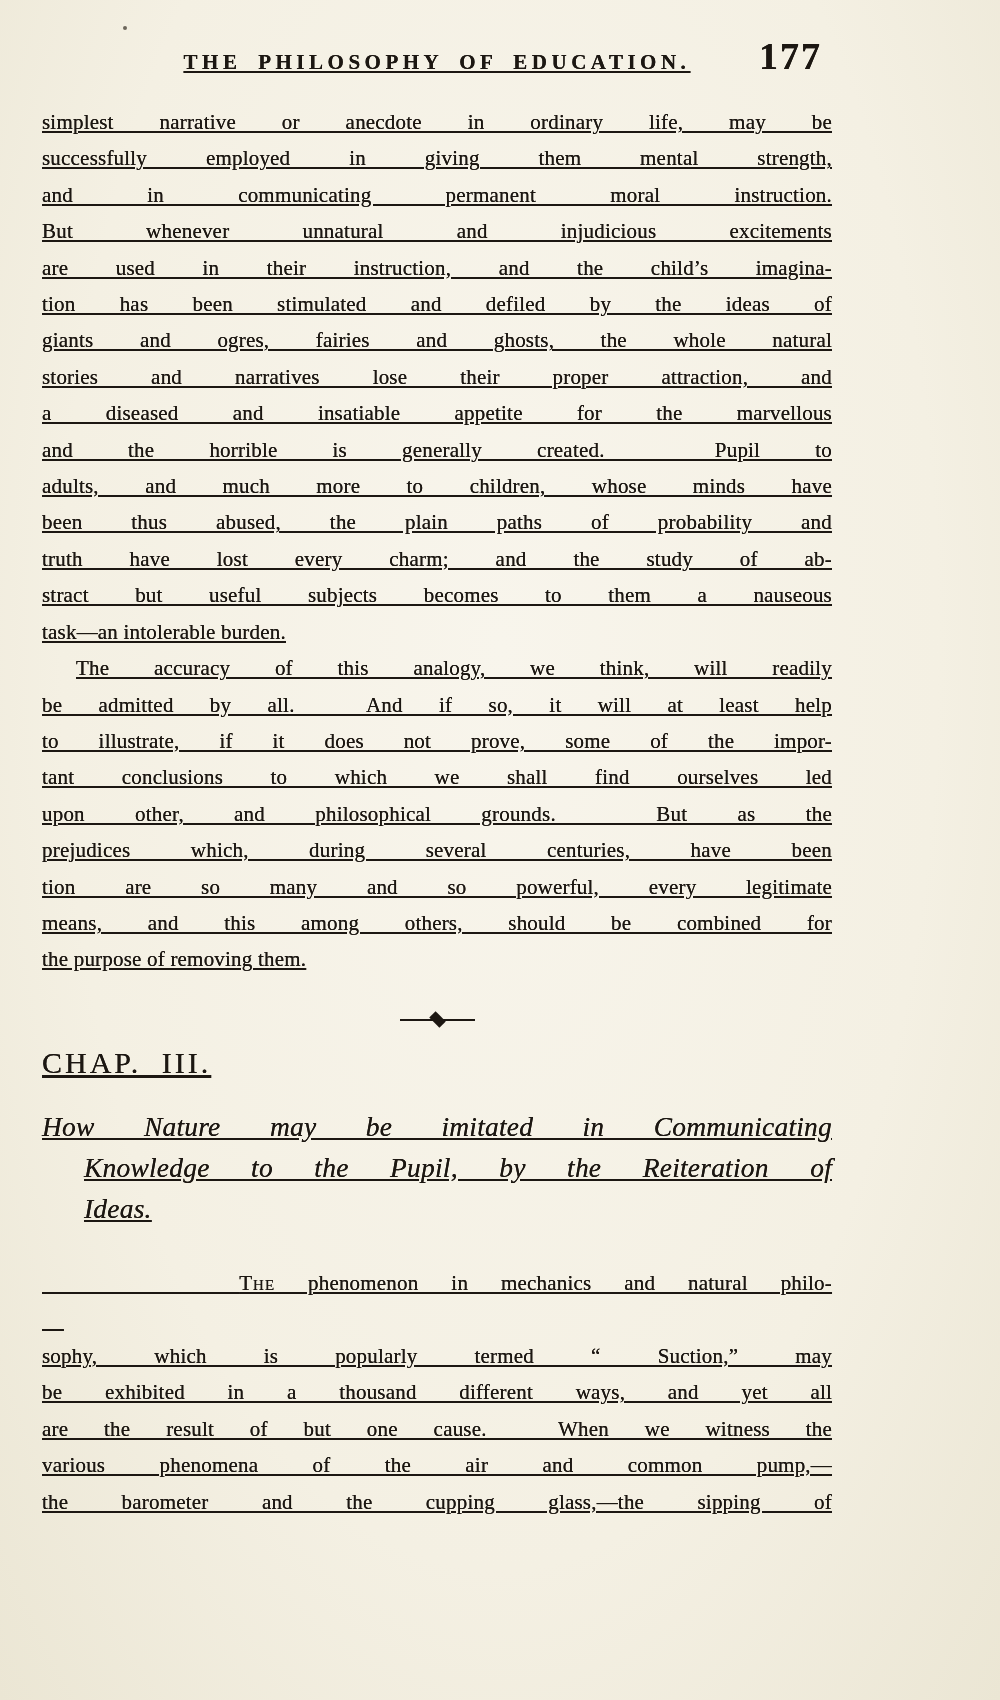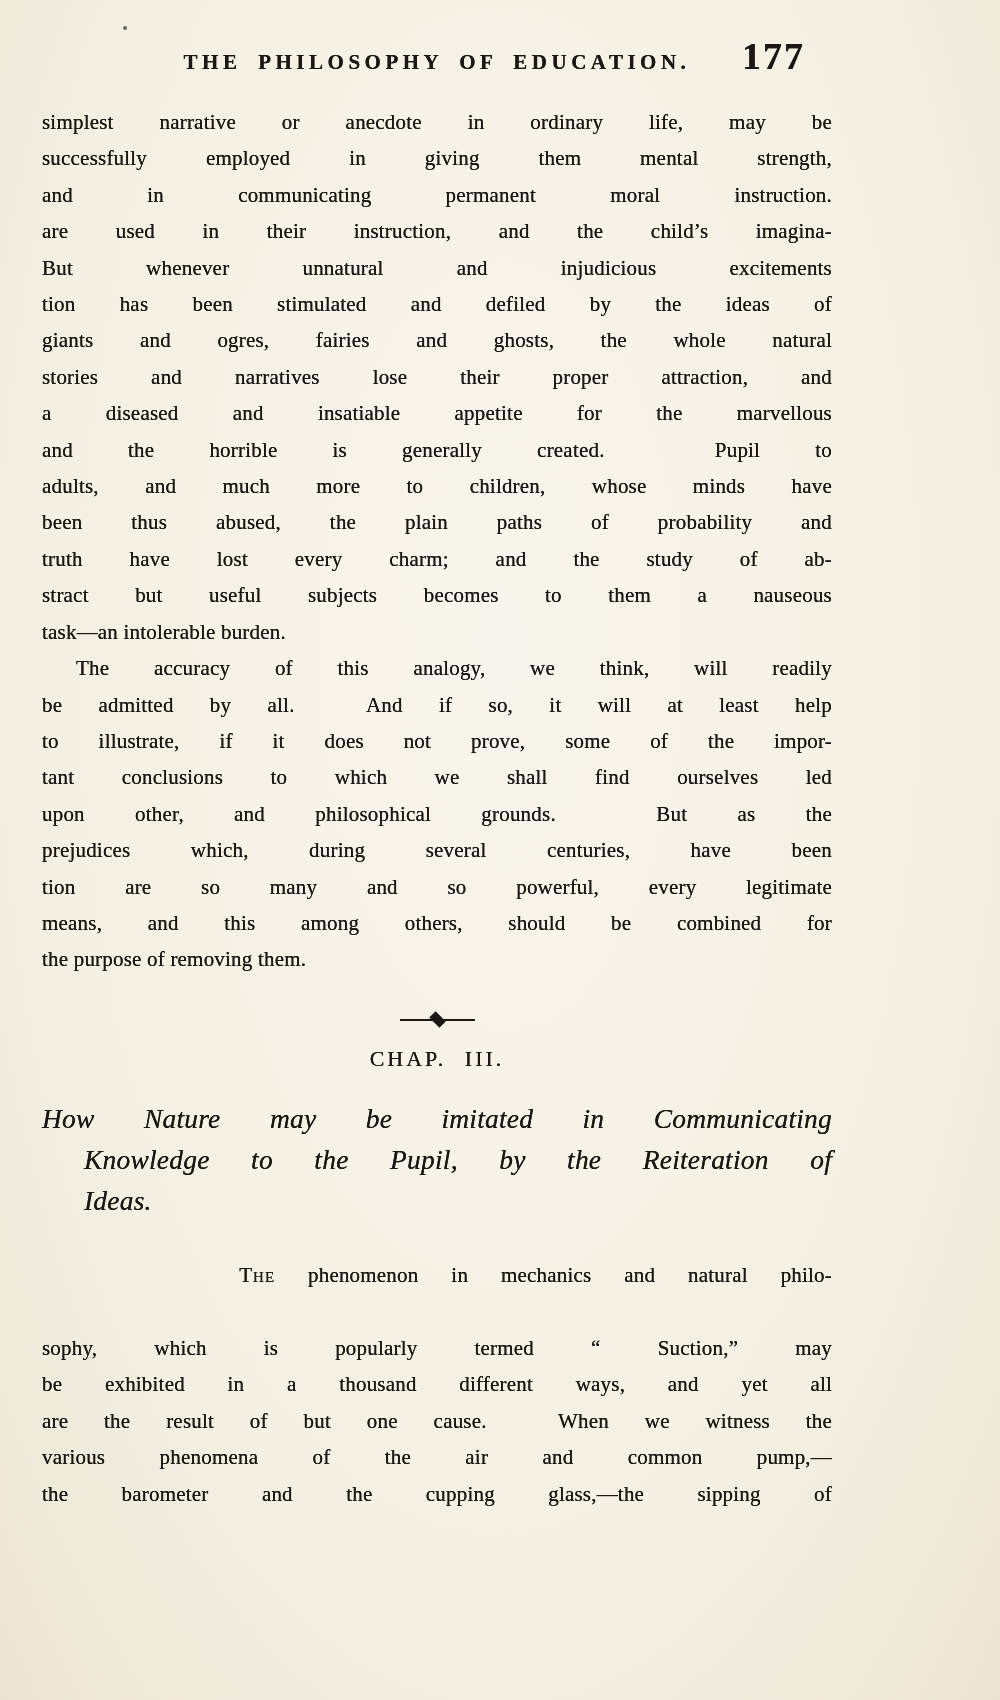--- a/index.html
+++ b/index.html
@@ -13,20 +13,21 @@
   }
 
   .page {
     position: relative;
     width: 1000px;
     height: 1700px;
     padding: 38px 168px 16px 42px;
     color: var(--ink, #1c1712);
     background: radial-gradient(ellipse at 50% 38%, #f8f5ec 0%, #f4f0e3 62%, #ebe6d4 100%);
     text-shadow: 0 0 0.4px currentColor;
+    text-decoration: underline;
   }
 
   .scan-speck {
     position: absolute;
     left: 123px; top: 26px;
     width: 4px; height: 4px;
     border-radius: 50%;
     background: #4a443a;
     opacity: .8;
   }
@@ -39,21 +40,21 @@
   .header-title {
     text-align: center;
     font-size: 21px;
     font-weight: bold;
     letter-spacing: 4.5px;
     word-spacing: 7px;
     padding-top: 12px;
   }
   .page-number {
     position: absolute;
-    right: 27px; top: -4px;
+    right: 10px; top: -4px;
     font-size: 38px;
     font-weight: bold;
     letter-spacing: 2px;
   }
 
   .textblock .line {
     font-size: 21px;
     line-height: 36.4px;
     text-align: justify;
     text-align-last: justify;
@@ -77,22 +78,22 @@
     background: var(--ink, #1c1712);
   }
   .diamond {
     width: 9px; height: 9px;
     margin: 0 -1px;
     background: var(--ink, #1c1712);
     transform: rotate(45deg) scaleX(1.6);
   }
 
   .chapter-heading {
-    text-align: center;
-    font-size: 22px;
+    text-align: left;
+    font-size: 30px;
     letter-spacing: 3px;
     word-spacing: 10px;
     margin-top: 6px;
     margin-bottom: 26px;
   }
 
   .chapter-subtitle { }
   .chapter-subtitle .line {
     font-style: italic;
     font-size: 27.5px;
@@ -111,22 +112,22 @@
 
   <div class="running-header">
     <div class="header-title">THE PHILOSOPHY OF EDUCATION.</div>
     <div class="page-number">177</div>
   </div>
 
   <div class="textblock">
       <div class="line">simplest narrative or anecdote in ordinary life, may be</div>
       <div class="line">successfully employed in giving them mental strength,</div>
       <div class="line">and in communicating permanent moral instruction.</div>
+      <div class="line">But whenever unnatural and injudicious excitements</div>
       <div class="line">are used in their instruction, and the child’s imagina-</div>
-      <div class="line">But whenever unnatural and injudicious excitements</div>
       <div class="line">tion has been stimulated and defiled by the ideas of</div>
       <div class="line">giants and ogres, fairies and ghosts, the whole natural</div>
       <div class="line">stories and narratives lose their proper attraction, and</div>
       <div class="line">a diseased and insatiable appetite for the marvellous</div>
       <div class="line">and the horrible is generally created.  Pupil to</div>
       <div class="line">adults, and much more to children, whose minds have</div>
       <div class="line">been thus abused, the plain paths of probability and</div>
       <div class="line">truth have lost every charm; and the study of ab-</div>
       <div class="line">stract but useful subjects becomes to them a nauseous</div>
       <div class="line last-line">task—an intolerable burden.</div>

